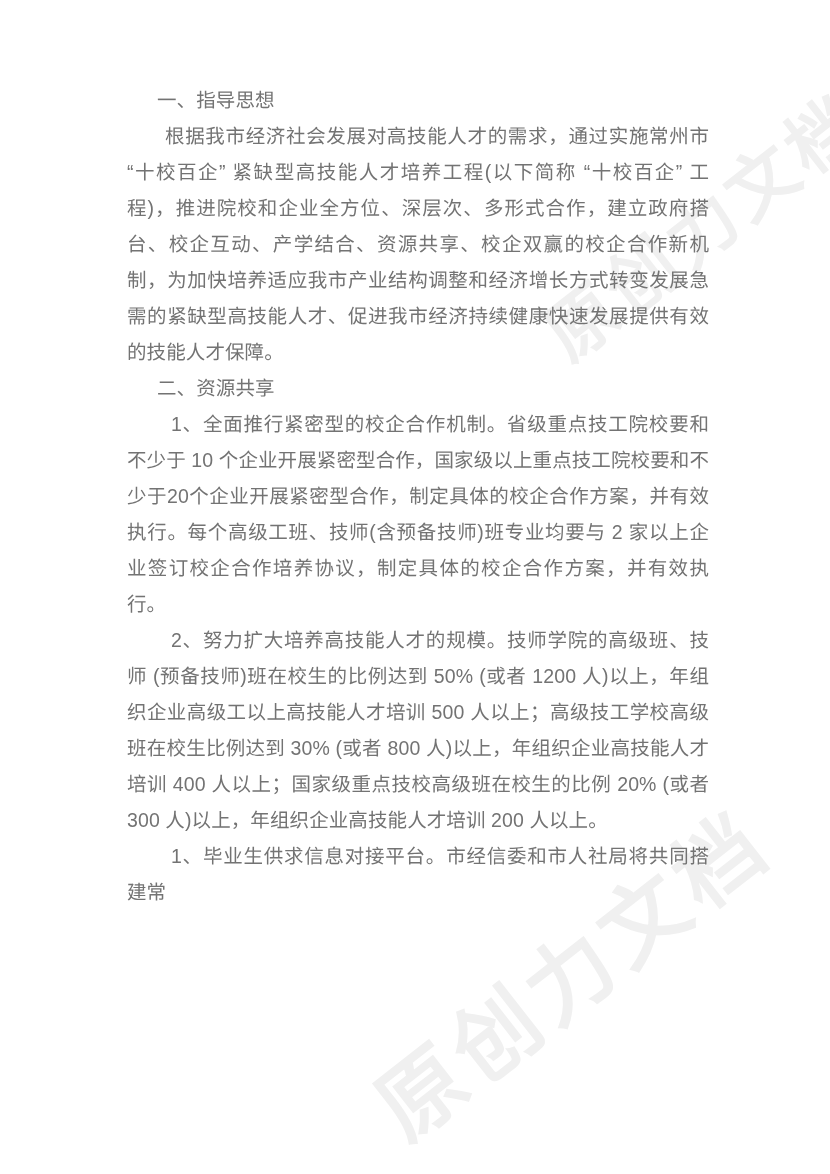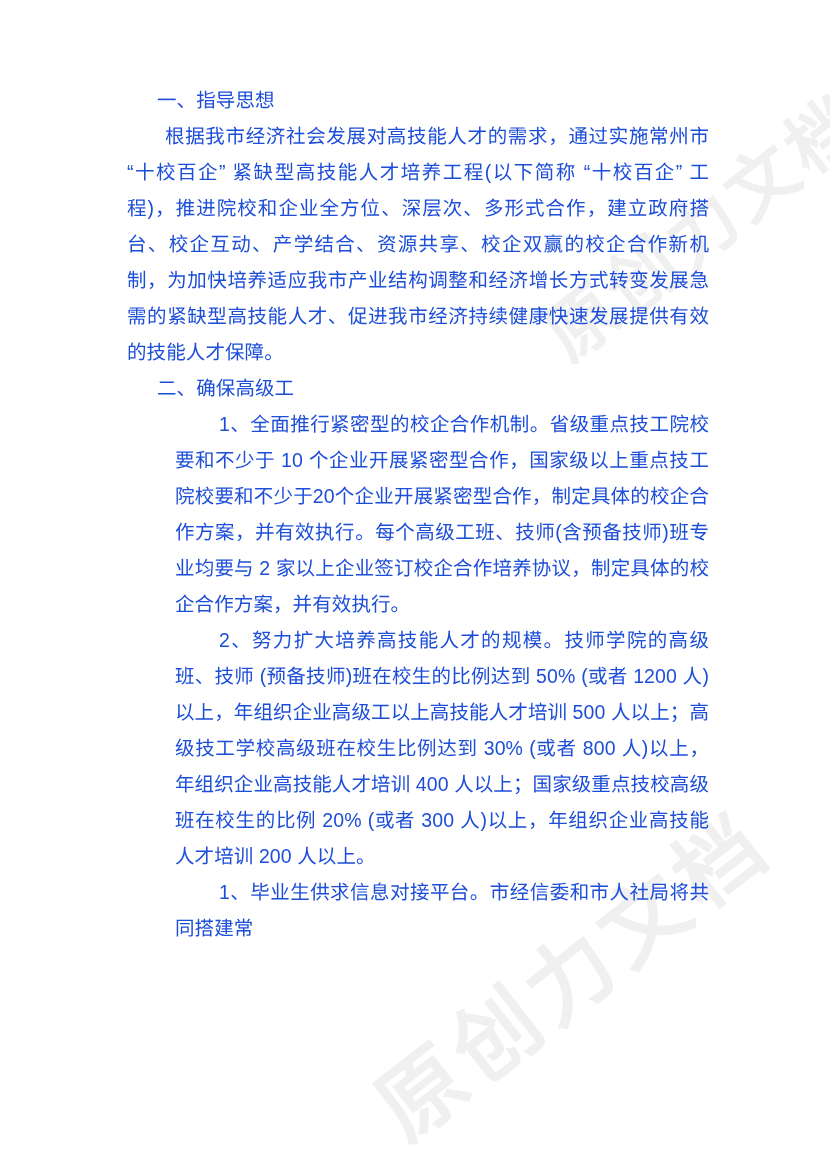--- a/index.html
+++ b/index.html
@@ -52,41 +52,40 @@
     left: 127px;
     top: 82px;
     width: 582px;
     z-index: 1;
   }
 
   .para {
     margin: 0;
     font-size: 19.5px;
     line-height: 36px;
-    color: #1d4ed8;
+    color: #737373;
     text-align: justify;
     text-justify: inter-ideograph;
     letter-spacing: 0.1px;
     font-weight: 400;
   }
 
   
   .heading {
     text-indent: 30px;
     text-align: left;
   }
 
   
   .indent {
     text-indent: 38px;
   }
 
   .indent-wide {
     text-indent: 44px;
-    margin-left: 48px;
   }
 
   
   .para:last-child {
     text-align-last: auto;
   }
 </style>
 </head>
 <body>
 
@@ -95,21 +94,21 @@
   <div class="watermark wm-mid">原创力文档</div>
 
   <div class="watermark wm-bottom">原创力文档</div>
 
   <div class="doc-body">
 
     <p class="para heading">一、指导思想</p>
 
     <p class="para indent">根据我市经济社会发展对高技能人才的需求，通过实施常州市 “十校百企” 紧缺型高技能人才培养工程(以下简称 “十校百企” 工程)，推进院校和企业全方位、深层次、多形式合作，建立政府搭台、校企互动、产学结合、资源共享、校企双赢的校企合作新机制，为加快培养适应我市产业结构调整和经济增长方式转变发展急需的紧缺型高技能人才、促进我市经济持续健康快速发展提供有效的技能人才保障。</p>
 
-    <p class="para heading">二、确保高级工</p>
+    <p class="para heading">二、资源共享</p>
 
     <p class="para indent-wide">1、全面推行紧密型的校企合作机制。省级重点技工院校要和不少于 10 个企业开展紧密型合作，国家级以上重点技工院校要和不少于20个企业开展紧密型合作，制定具体的校企合作方案，并有效执行。每个高级工班、技师(含预备技师)班专业均要与  2 家以上企业签订校企合作培养协议，制定具体的校企合作方案，并有效执行。</p>
 
     <p class="para indent-wide">2、努力扩大培养高技能人才的规模。技师学院的高级班、技师 (预备技师)班在校生的比例达到 50% (或者 1200 人)以上，年组织企业高级工以上高技能人才培训 500 人以上；高级技工学校高级班在校生比例达到 30% (或者 800 人)以上，年组织企业高技能人才培训 400 人以上；国家级重点技校高级班在校生的比例 20%  (或者 300 人)以上，年组织企业高技能人才培训 200 人以上。</p>
 
 
 
 
     <p class="para indent-wide">1、毕业生供求信息对接平台。市经信委和市人社局将共同搭建常</p>
 

